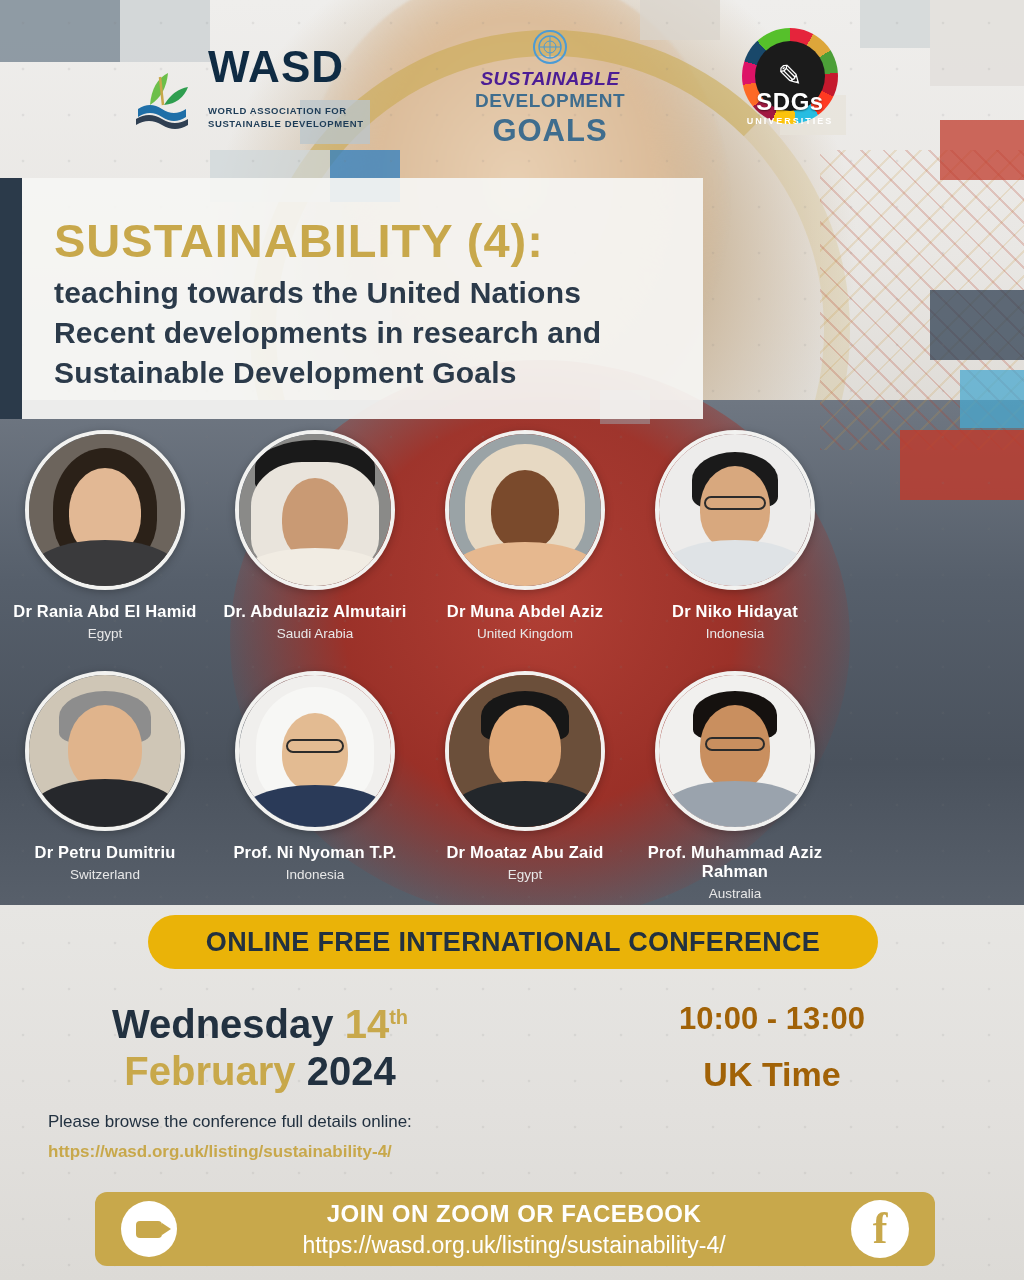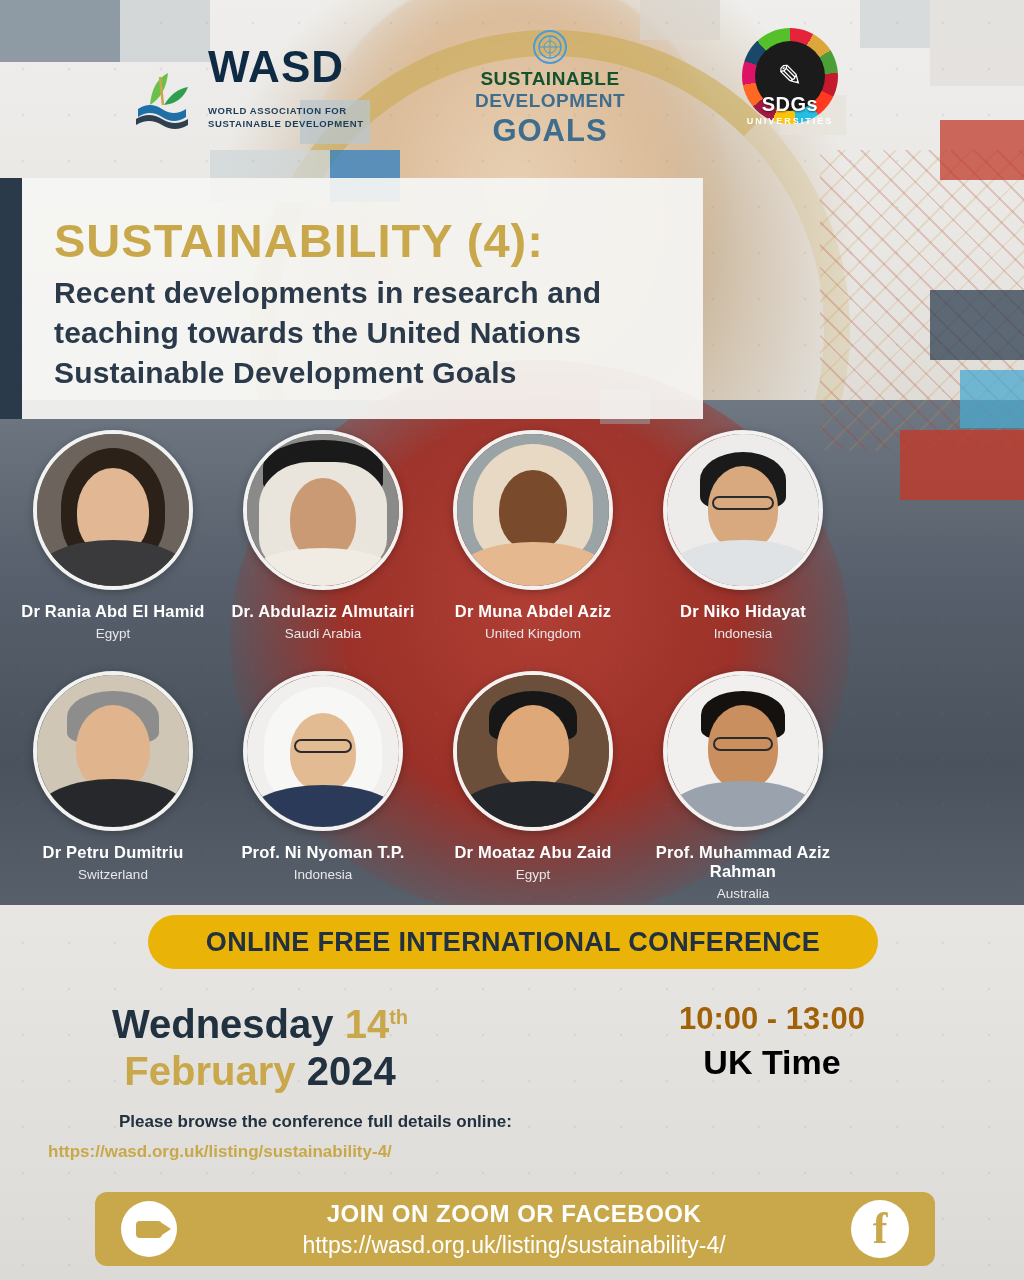--- a/index.html
+++ b/index.html
@@ -73,51 +73,51 @@
   
   .header { position: absolute; left: 0; top: 0; width: 1024px; height: 150px; }
   .logo-wasd { position: absolute; left: 130px; top: 45px; display: flex; align-items: flex-end; gap: 12px; }
   .wasd-mark { width: 66px; height: 62px; position: relative; }
   .wasd-text { line-height: 1; }
   .wasd-title { font-size: 44px; font-weight: 800; color: #0f2b43; letter-spacing: 1px; }
   .wasd-sub { font-size: 9.5px; font-weight: 700; color: #1d3c57; letter-spacing: .6px; margin-top: 16px; line-height: 1.35; }
 
   .logo-sdg { position: absolute; left: 455px; top: 30px; text-align: center; width: 190px; }
   .un-mark { width: 34px; height: 34px; border-radius: 50%; border: 2px solid #4b9bd5; margin: 0 auto 4px; position: relative; }
-  .sdg-l1 { font-size: 19px; font-weight: 800; color: #14532d; letter-spacing: .5px; }
+  .sdg-l1 { font-size: 19px; font-weight: 800; color: #4c1d95; letter-spacing: .5px; font-style: italic; }
   .sdg-l2 { font-size: 19px; font-weight: 800; color: #3f6d8e; letter-spacing: .5px; }
   .sdg-goals { font-size: 31px; font-weight: 800; color: #3f6d8e; letter-spacing: 1px; margin-top: 1px; }
 
   .logo-sdgu { position: absolute; left: 735px; top: 28px; width: 110px; text-align: center; }
   .sdgu-ring { width: 96px; height: 96px; border-radius: 50%; margin: 0 auto; position: relative;
     background: conic-gradient(#e5243b 0 8%, #dda63a 8% 16%, #4c9f38 16% 24%, #c5192d 24% 32%,
       #ff3a21 32% 40%, #26bde2 40% 48%, #fcc30b 48% 56%, #a21942 56% 64%, #fd6925 64% 72%,
       #dd1367 72% 80%, #19486a 80% 88%, #56c02b 88% 100%);
     display: flex; align-items: center; justify-content: center; }
   .sdgu-inner { width: 70px; height: 70px; border-radius: 50%; background: #1b1b1b; display:flex; align-items:center; justify-content:center; }
   .sdgu-pen { color: #fff; font-size: 30px; line-height: 1; }
   .sdgu-label { position: absolute; left: 0; right: 0; bottom: -2px; }
-  .sdgu-t1 { font-size: 20px; font-weight: 800; color: #fff; text-shadow: 0 1px 2px rgba(0,0,0,.5); letter-spacing: .5px;}
+  .sdgu-t1 { font-size: 24px; font-weight: 800; color: #fff; text-shadow: 0 1px 2px rgba(0,0,0,.5); letter-spacing: .5px;}
   .sdgu-t2 { font-size: 9px; font-weight: 700; color: #fff; letter-spacing: 2px; }
 
   
   .title-band {
     position: absolute; left: 0; top: 178px; width: 703px; min-height: 210px;
     background: rgba(245,245,243,.93);
     padding: 38px 40px 26px 54px;
   }
   .title-band:before {
     content: ""; position: absolute; left: 0; top: 0; width: 22px; height: 100%;
     background: #2b3a4a;
   }
   .t-main { font-size: 47px; font-weight: 800; color: #c8a84b; letter-spacing: 1px; line-height: 1.05; }
   .t-sub { font-size: 30px; font-weight: 700; color: #2b3a4a; line-height: 1.33; margin-top: 8px; letter-spacing: .2px; }
 
   
-  .speakers { position: absolute; left: 8px; top: 430px; width: 840px; }
+  .speakers { position: absolute; left: 0; top: 430px; width: 840px; }
   .srow { display: flex; justify-content: center; align-items: flex-start; gap: 0; }
   .row1 { margin-left: 0; }
   .spk { width: 256px; text-align: center; }
   .spk .photo {
     width: 160px; height: 160px; border-radius: 50%; margin: 0 auto;
     border: 4px solid #f2f2f0; overflow: hidden; position: relative;
     box-shadow: 0 2px 8px rgba(0,0,0,.25);
   }
   .spk .nm { margin-top: 12px; font-size: 16.5px; font-weight: 700; color: #fff; letter-spacing: .2px; }
   .spk .ct { margin-top: 5px; font-size: 13.5px; color: #e8e8e8; }
@@ -141,27 +141,27 @@
 
   
   .dt { position: absolute; left: 0; top: 995px; width: 1024px; display: flex; }
   .dt-left { width: 520px; text-align: center; padding-top: 6px; }
   .dt-right { width: 504px; text-align: center; padding-top: 6px; }
   .d-l1 { font-size: 40px; font-weight: 800; color: #223140; line-height: 1.18; }
   .d-l2 { font-size: 40px; font-weight: 800; color: #223140; line-height: 1.18; }
   .gold { color: #c8a84b; }
   .sup { font-size: 20px; vertical-align: super; }
   .t-time { font-size: 31px; font-weight: 800; color: #a16207; line-height: 1.15; }
-  .t-tz { font-size: 34px; font-weight: 800; color: #000000; margin-top: 6px; }
+  .t-tz { font-size: 34px; font-weight: 800; color: #a16207; margin-top: 18px; }
 
   
   .contact { position: absolute; left: 0; top: 1112px; width: 1024px; display: flex; }
   .c-left { width: 512px; padding-left: 48px; }
   .c-right { width: 512px; padding-left: 30px; border-left: 2px solid #8f8f8c; }
-  .c-lbl { font-size: 17px; font-weight: 700; color: #223140; text-align: right; }
+  .c-lbl { font-size: 17px; font-weight: 400; color: #223140; }
   .c-val { font-size: 17px; font-weight: 700; color: #c8a84b; margin-top: 10px; }
 
   
   .footer {
     position: absolute; left: 95px; top: 1192px; width: 840px; height: 74px;
     background: #c8a84b; border-radius: 12px;
     display: flex; align-items: center; padding: 0 26px;
   }
   .f-cam { width: 56px; height: 56px; border-radius: 50%; background: #fff; display:flex; align-items:center; justify-content:center; }
   .cam-icon { width: 26px; height: 17px; background: #c8a84b; border-radius: 4px; position: relative; }
@@ -246,22 +246,22 @@
           <div class="sdgu-t1">SDGs</div>
           <div class="sdgu-t2">UNIVERSITIES</div>
         </div>
       </div>
     </div>
   </div>
 
   <div class="title-band">
     <div class="t-main">SUSTAINABILITY (4):</div>
     <div class="t-sub">
+      <div>teaching towards the United Nations</div>
       <div>Recent developments in research and</div>
-      <div>teaching towards the United Nations</div>
       <div>Sustainable Development Goals</div>
     </div>
   </div>
 
   <div class="speakers">
     <div class="srow row1">
 
       <div class="spk">
         <div class="photo">
           <div class="face">

